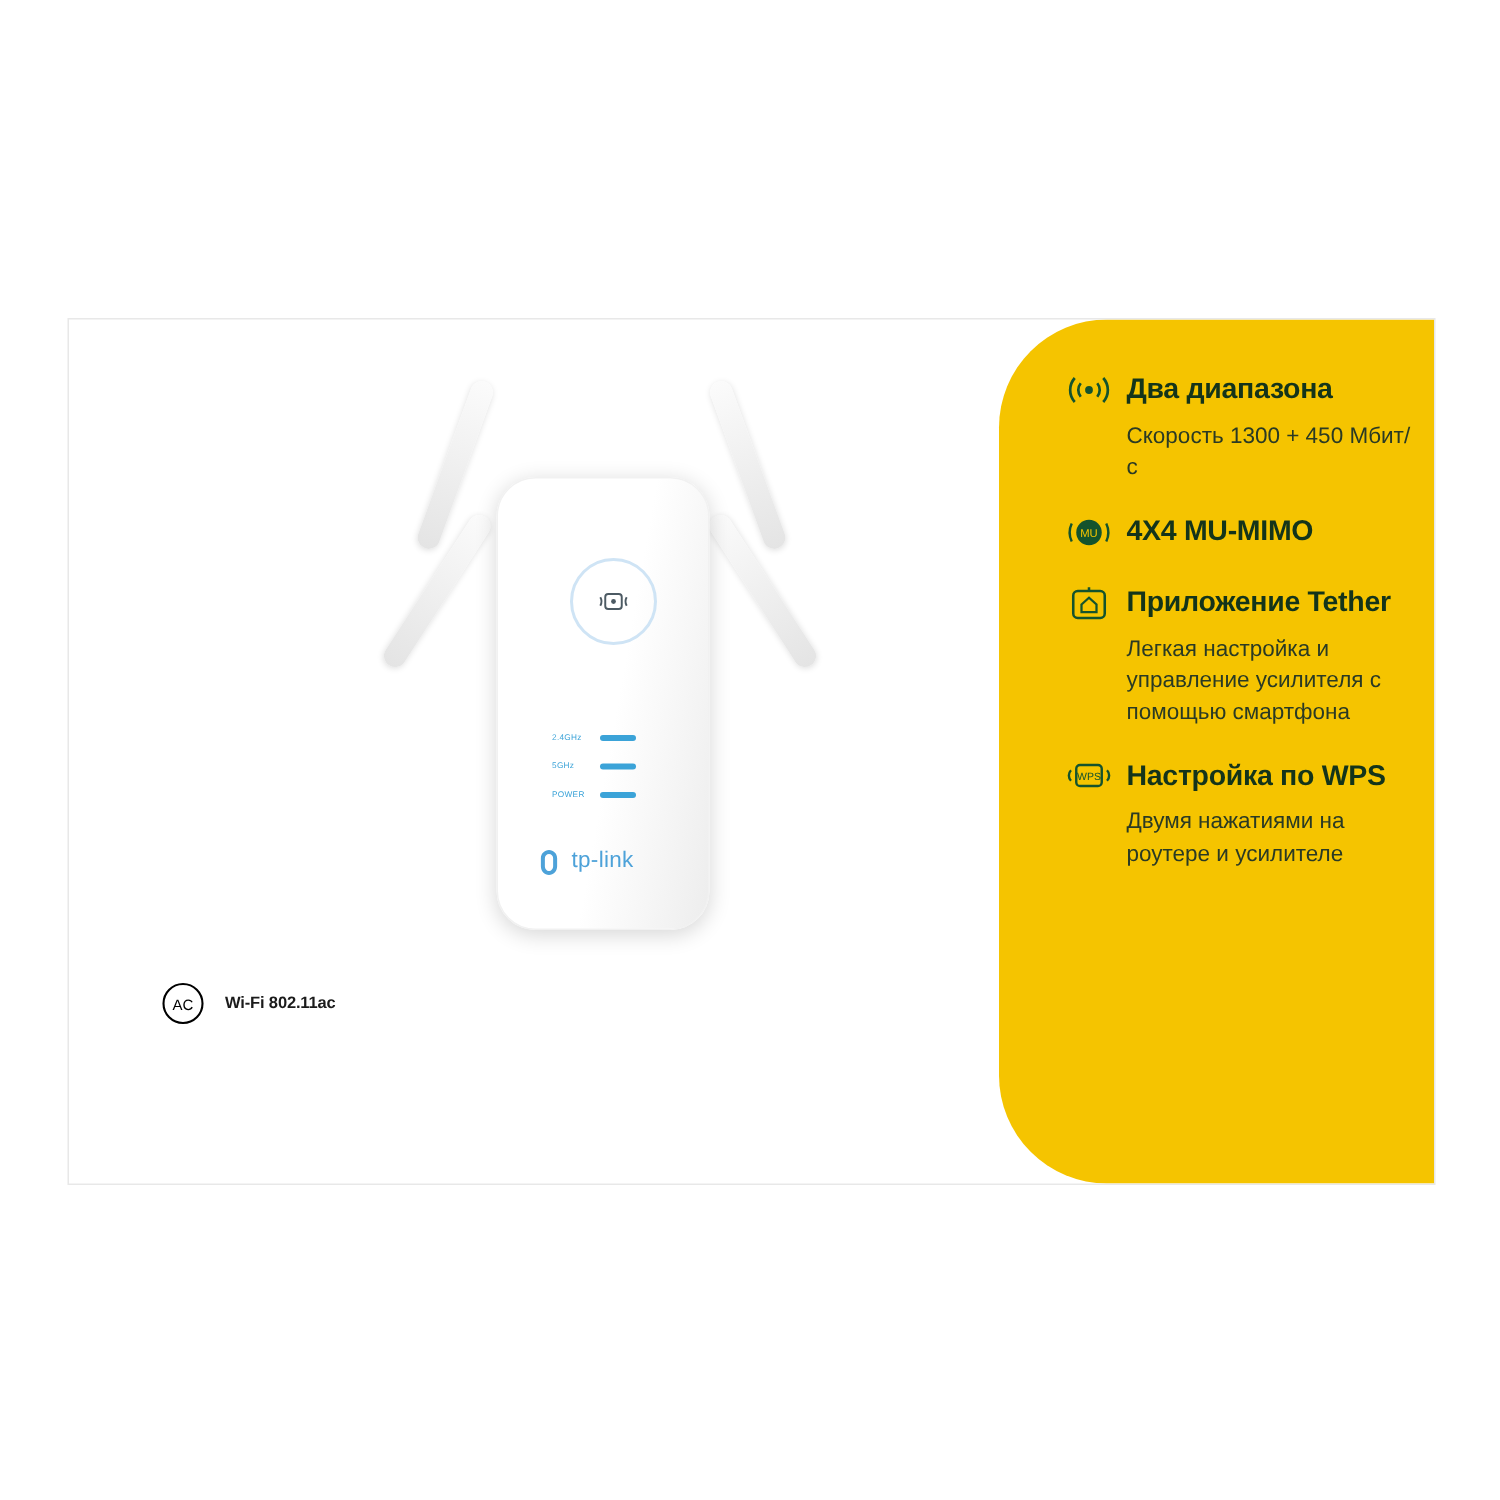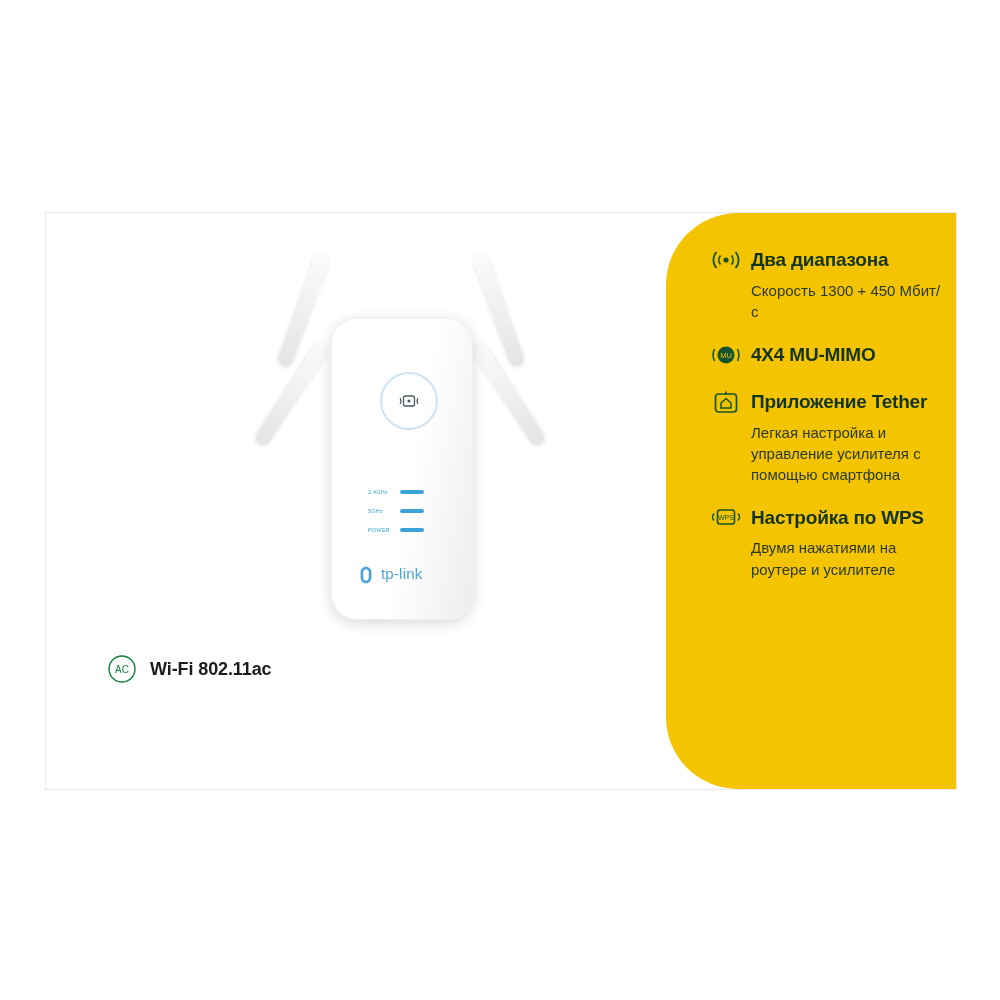--- a/index.html
+++ b/index.html
@@ -177,24 +177,24 @@
     gap: 12px;
   }
   .bitem.one { width: 212px; }
   .bicon {
     width: 32px;
     height: 32px;
     flex: 0 0 32px;
     display: flex;
     align-items: center;
     justify-content: center;
-    color: #15803d;
+    color: #000000;
   }
   .blabel {
-    font-size: 18px;
+    font-size: 11px;
     color: #1b1b1b;
     font-weight: bold;
     letter-spacing: -0.1px;
   }
 </style>
 </head>
 <body>
 
 <div class="page">
   <div class="card">

